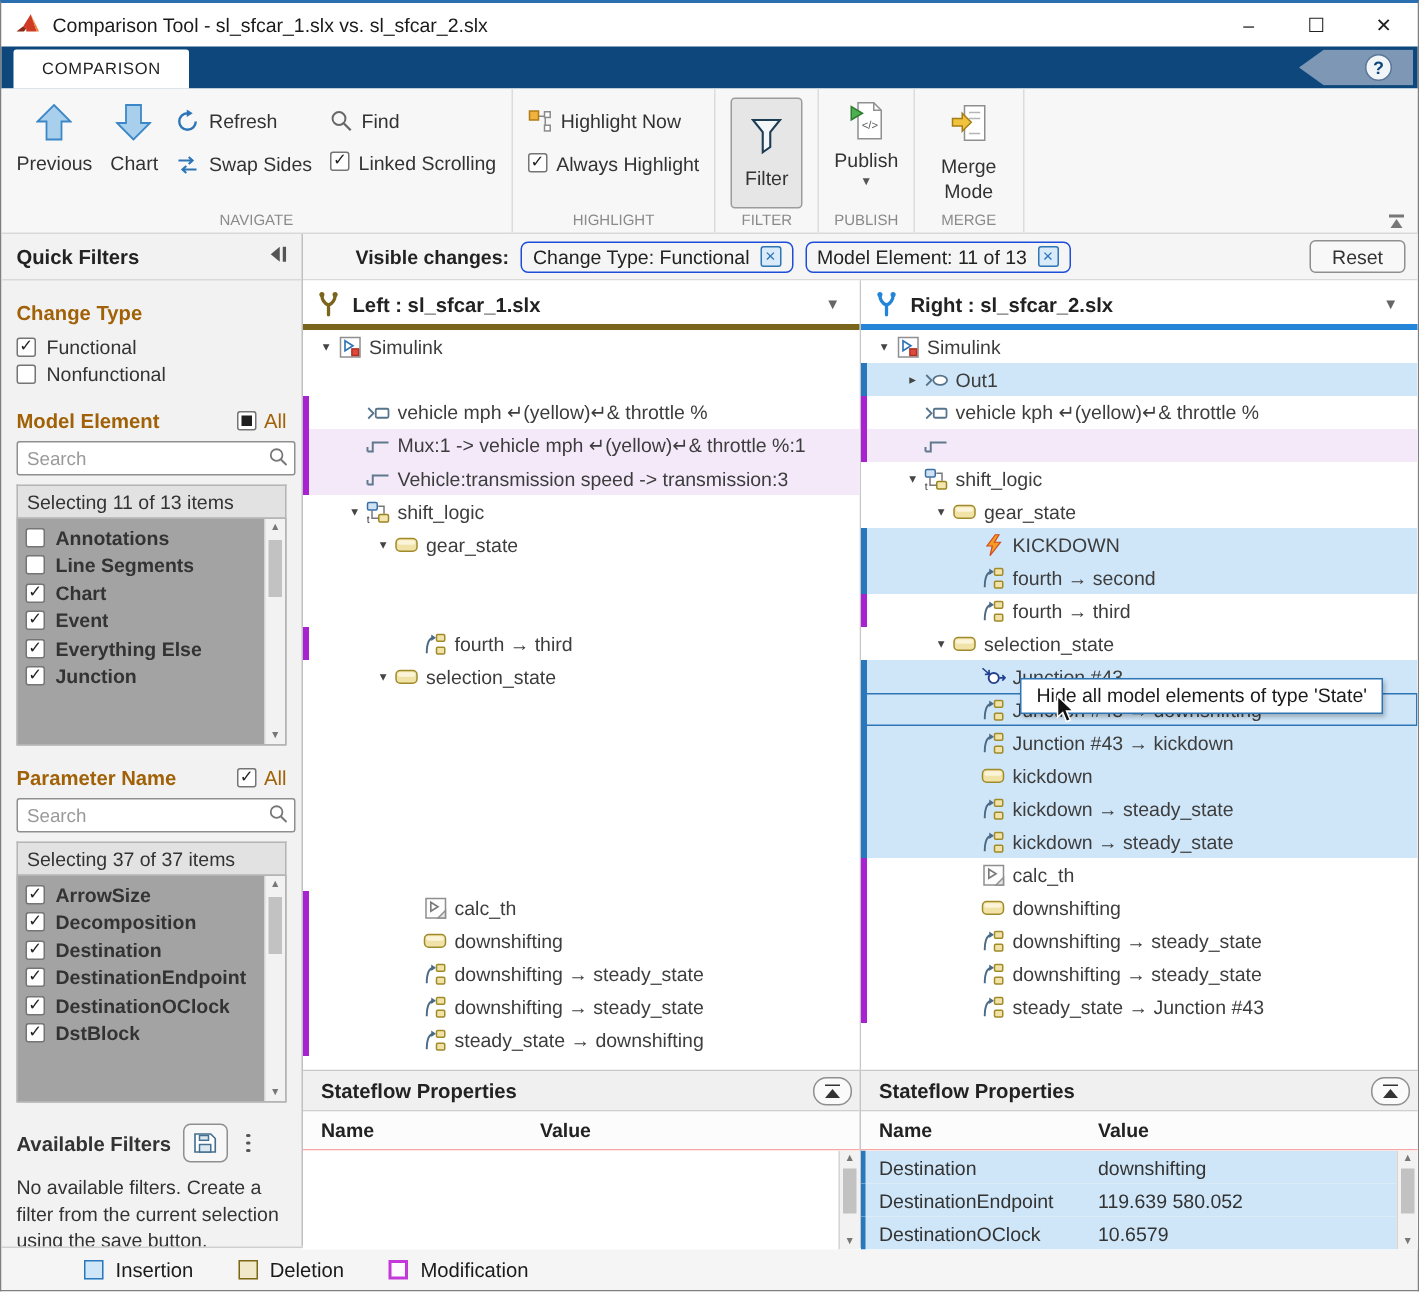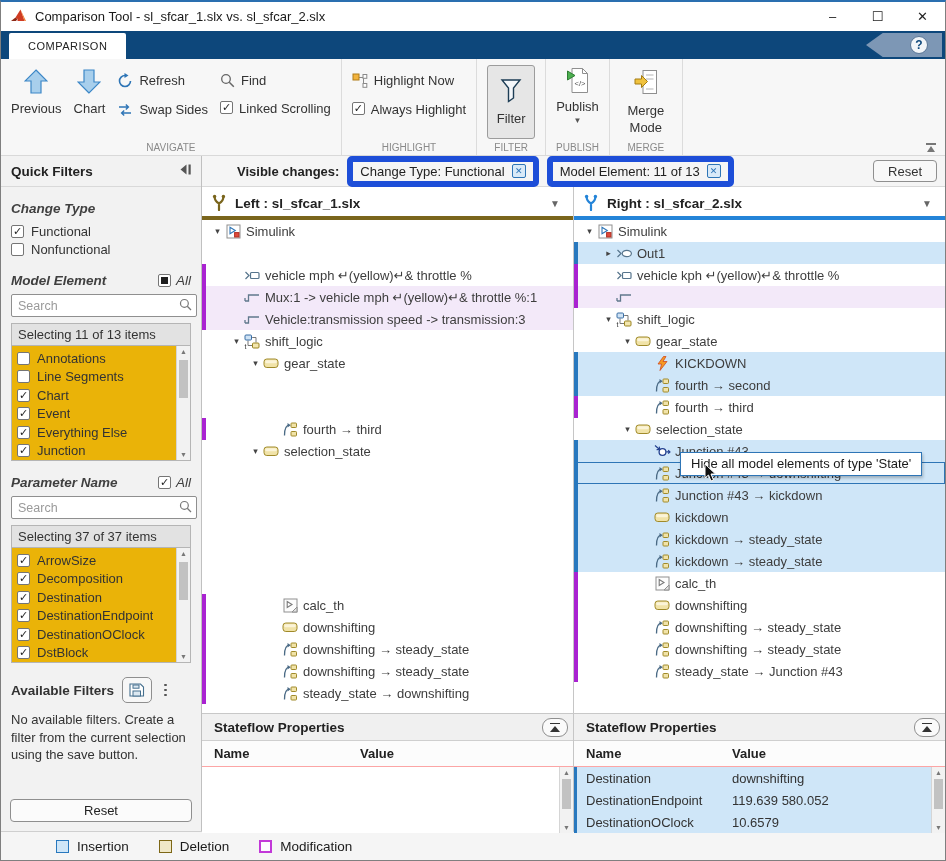--- a/index.html
+++ b/index.html
@@ -37,51 +37,51 @@
   
   .main { flex: 1; display: flex; min-height: 0; }
   .sidebar { width: 201px; flex: none; background: #f2f2f2; border-right: 1px solid #c0c0c0; display: flex; flex-direction: column; font-size: 13px; }
   .content { flex: 1; display: flex; flex-direction: column; min-width: 0; background: #fff; }
 
   
   .sbhead { height: 31px; flex:none; display: flex; align-items: center; padding: 0 8px 0 10px; border-bottom: 1px solid #d9d9d9; }
   .sbhead b { font-size: 13.5px; color: #222; }
   .collapse-pane { margin-left: auto; }
   .sbsection { padding: 8px 10px 0 10px; }
-  .sechead { display: flex; align-items: center; font-weight: bold; font-size: 13.5px; color: #404040; margin: 6px 0 6px 0; font-style: italic; }
+  .sechead { display: flex; align-items: center; font-weight: bold; font-size: 13.5px; color: #a16207; margin: 6px 0 6px 0; }
   .allbox { margin-left: auto; display: flex; align-items: center; gap: 5px; font-weight: normal; }
   .cb { width: 13px; height: 13px; flex:none; border: 1px solid #757575; border-radius: 2px; background: #fff; display: inline-flex; align-items: center; justify-content: center; position: relative; }
   .cb.chk::after { content: "✓"; font-size: 11px; font-weight: bold; color: #1f1f1f; line-height: 1; }
   .cb.ind::after { content: ""; width: 7px; height: 7px; background: #1f1f1f; }
   .searchrow { display: flex; align-items: center; gap: 5px; margin: 2px 0 6px 0; }
   .searchbox { flex: 1; height: 23px; background: #fff; border: 1px solid #8f8f8f; border-radius: 2px; display: flex; align-items: center; padding: 0 4px 0 6px; }
   .searchbox input { border: none; outline: none; flex: 1; min-width: 0; font-size: 12.5px; font-family: inherit; color:#333; background: transparent; }
   .searchbox input::placeholder { color: #9a9a9a; }
   .pillbtn { width: 27px; height: 23px; flex: none; border: 1px solid #8f8f8f; border-radius: 11px; background: #f7f7f7; display: flex; align-items: center; justify-content: center; font-size: 12px; color: #444; }
   .selsum { background: #e2e2e2; border: 1px solid #b5b5b5; border-bottom: none; padding: 3px 6px; font-size: 13px; color: #333; }
-  .clist { background: #eab308; border: 1px solid #b5b5b5; height: 116px; position: relative; padding: 3px 16px 3px 5px; overflow: hidden; }
+  .clist { background: #a3a3a3; border: 1px solid #b5b5b5; height: 152px; position: relative; padding: 3px 16px 3px 5px; overflow: hidden; font-weight: bold; }
   .citem { display: flex; align-items: center; gap: 7px; height: 18.5px; }
   .clabel { white-space: nowrap; overflow: hidden; }
   .vsb { position: absolute; top: 0; right: 0; bottom: 0; width: 14px; background: #f2f2f2; border-left: 1px solid #d5d5d5; }
   .vsb .up, .vsb .dn { position: absolute; left: 0; right: 0; text-align: center; font-size: 7px; color: #777; }
   .vsb .up { top: 2px; } .vsb .dn { bottom: 2px; }
   .vsb .thumb { position: absolute; left: 2px; right: 2px; top: 14px; height: 38px; background: #c2c2c2; }
   .afhead { display: flex; align-items: center; gap: 8px; margin-top: 14px; }
   .afhead b { font-size: 13.5px; }
   .sqbtn { width: 30px; height: 26px; border: 1px solid #8f8f8f; border-radius: 5px; background: #f7f7f7; display: flex; align-items: center; justify-content: center; }
   .dots3 { display: flex; flex-direction: column; gap: 2.5px; padding: 2px 4px; }
   .dots3 i { width: 2.5px; height: 2.5px; border-radius: 50%; background: #555; }
   .aftext { margin-top: 8px; color: #333; line-height: 1.35; padding-right: 4px; }
   .sbspacer { flex: 1; }
   .resetbtn { margin: 0 9px 9px 9px; height: 23px; border: 1px solid #8f8f8f; border-radius: 4px; background: #fbfbfb; display: flex; align-items: center; justify-content: center; font-size: 13px; color: #222; }
 
   
   .chipbar { height: 31px; flex: none; background: #f5f5f5; border-bottom: 1px solid #d9d9d9; display: flex; align-items: center; gap: 8px; padding: 0 8px 0 11px; }
   .chipbar .vlabel { font-weight: bold; color: #222; margin-left: 24px; }
-  .chip { display: flex; align-items: center; gap: 7px; border: 6px solid #1d4ed8; border-radius: 5px; background: #f5f5f5; padding: 2px 7px; font-size: 13px; color: #222; }
+  .chip { display: flex; align-items: center; gap: 7px; border: 1px solid #1d4ed8; border-radius: 5px; background: #f5f5f5; padding: 2px 7px; font-size: 13px; color: #222; }
   .chipx { width: 14px; height: 14px; background: #d9eaf8; border: 1px solid #2e75b6; border-radius: 2px; color: #2e75b6; font-size: 9px; display: flex; align-items: center; justify-content: center; }
   .chipreset { margin-left: auto; height: 22px; padding: 0 14px; border: 1px solid #8f8f8f; border-radius: 4px; background: #f8f8f8; display: flex; align-items: center; font-size: 13px; }
 
   
   .split { display: grid; grid-template-columns: 1fr 1px 1fr; min-width: 0; }
   .vdiv { background: #c6c6c6; }
   .phdr { height: 33px; display: flex; align-items: center; gap: 8px; padding-left: 9px; background: #fff; font-weight: bold; font-size: 13.5px; color: #222; position: relative; }
   .phdr .chev { margin-left: auto; margin-right: 13px; color: #666; font-size: 10px; font-weight: normal; }
   .phdr .accent { position: absolute; left: 0; right: 0; bottom: 0; height: 4px; }
   .trees { height: 493px; flex: none; }

